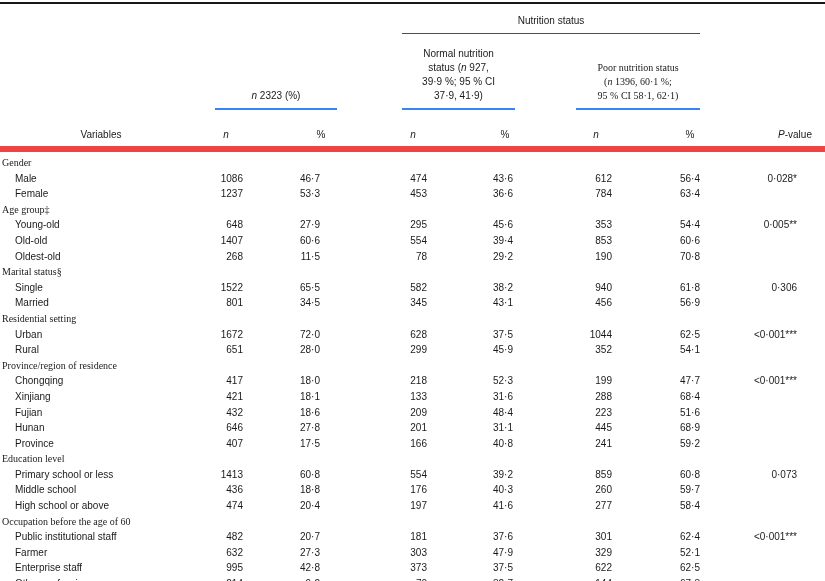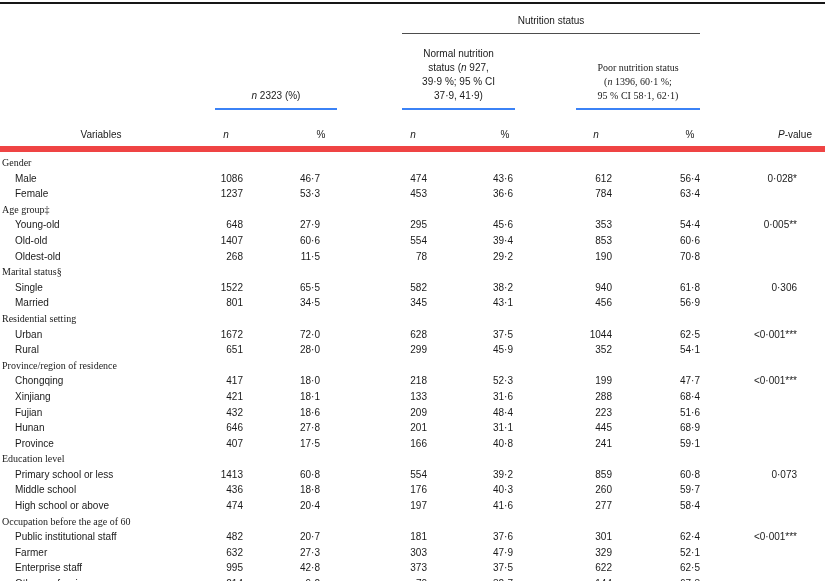--- a/index.html
+++ b/index.html
@@ -292,21 +292,21 @@
           <td class="num c7">68·9</td>
           <td class="pval"></td>
         </tr>
         <tr>
           <td class="item">Province</td>
           <td class="num c2">407</td>
           <td class="num c3">17·5</td>
           <td class="num c4">166</td>
           <td class="num c5">40·8</td>
           <td class="num c6">241</td>
-          <td class="num c7">59·1</td>
+          <td class="num c7">59·2</td>
           <td class="pval"></td>
         </tr>
         <tr>
           <td class="cat">Education level</td>
           <td class="num c2"></td>
           <td class="num c3"></td>
           <td class="num c4"></td>
           <td class="num c5"></td>
           <td class="num c6"></td>
           <td class="num c7"></td>

